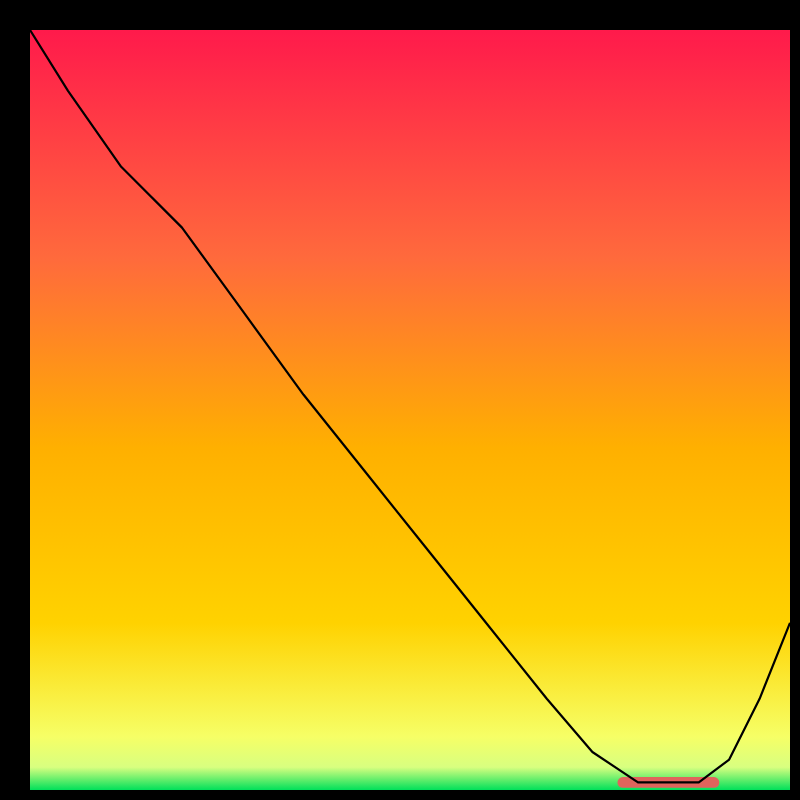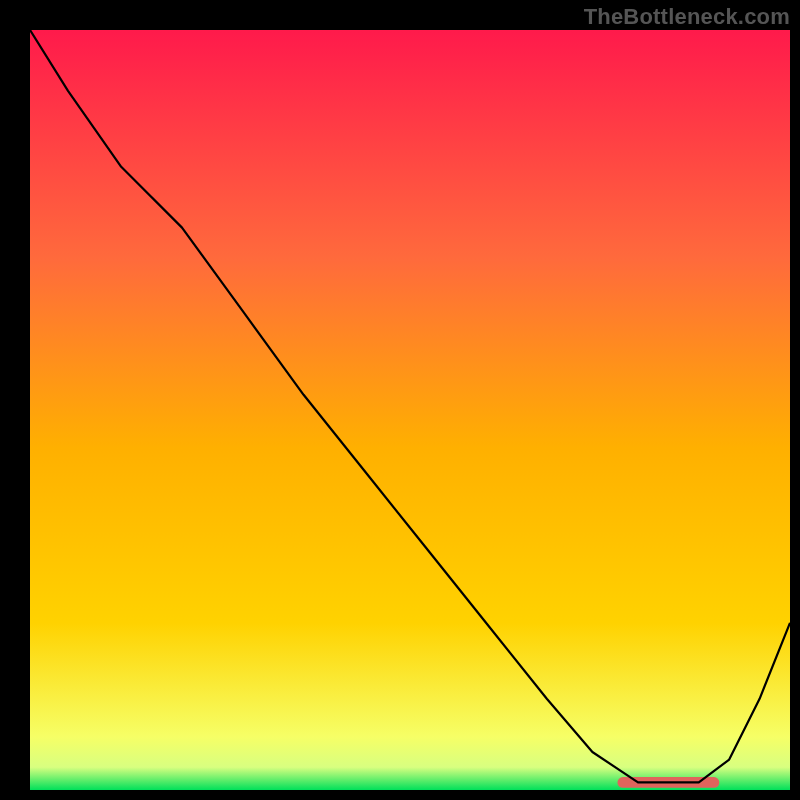--- a/index.html
+++ b/index.html
@@ -32,21 +32,20 @@
     top: 30px;
     width: 760px;
     height: 760px;
     display: block;
   }
 </style>
 </head>
 <body>
 
 <div class="frame">
-  <div class="watermark">TheBottleneck.com</div>
 
   <svg class="plot" viewBox="0 0 100 100" preserveAspectRatio="none">
     <defs>
       <linearGradient id="bg-grad" x1="0" y1="0" x2="0" y2="1">
         <stop id="stop-top" offset="0%" stop-color="#ff1a4b"></stop>
         <stop offset="30%" stop-color="#ff6a3c"></stop>
         <stop offset="55%" stop-color="#ffb000"></stop>
         <stop id="stop-mid" offset="78%" stop-color="#ffd200"></stop>
         <stop offset="93%" stop-color="#f6ff66"></stop>
         <stop offset="97%" stop-color="#d8ff80"></stop>

